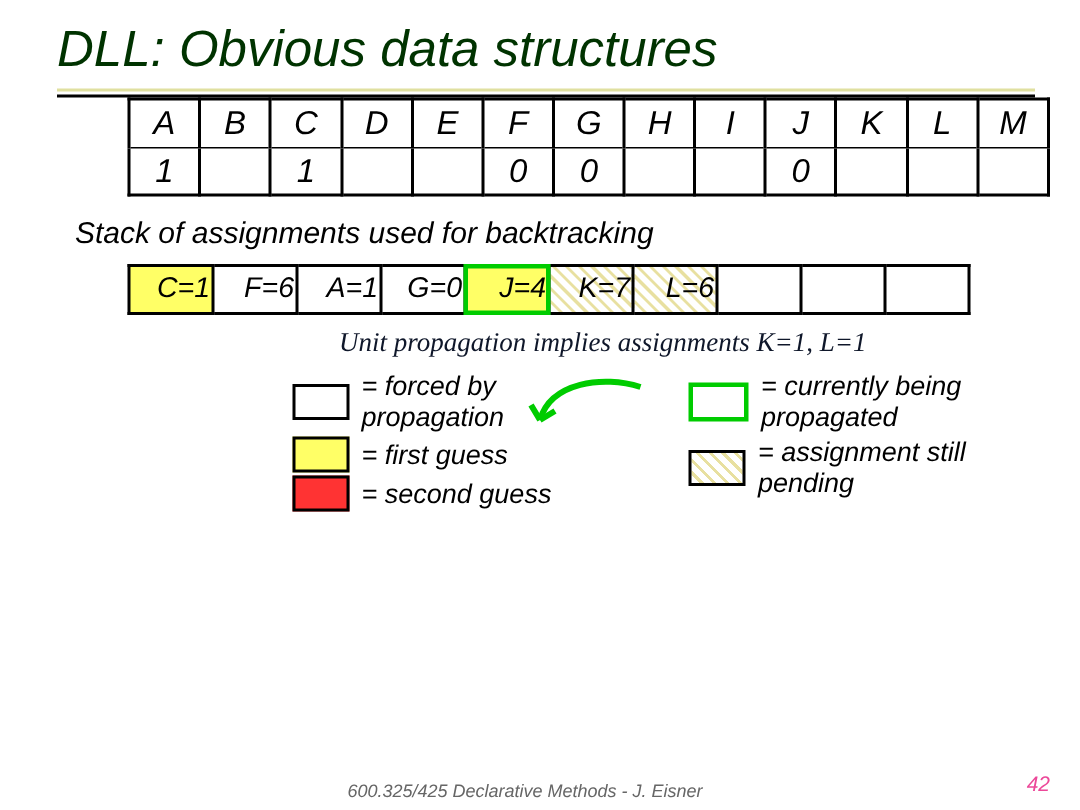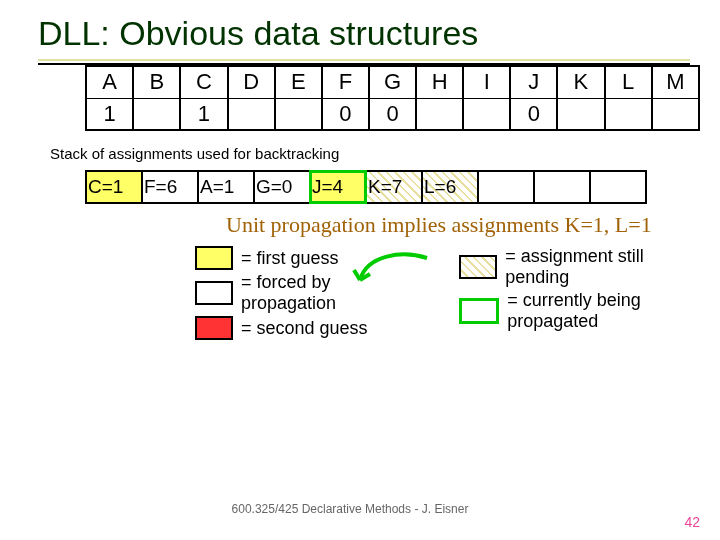--- a/index.html
+++ b/index.html
@@ -11,20 +11,21 @@
     font-family: Arial, Helvetica, sans-serif;
     color: #000;
     position: relative;
   }
   .slide {
     position: relative;
     width: 720px;
     height: 540px;
     padding: 10px 20px 0 20px;
     box-sizing: border-box;
+    font-style: italic;
   }
   .title-wrap {
     border-bottom: 2px solid #000;
     padding-bottom: 2px;
     margin: 0 10px 0 18px;
   }
   .title {
     font-size: 34px;
     color: #003300;
     border-bottom: 2px solid #e0e0a0;
@@ -44,55 +45,55 @@
     width: 48px;
     height: 32px;
     text-align: center;
     font-size: 22px;
     box-sizing: border-box;
   }
   .vars-table tr:first-child td { border-bottom: 1px solid #000; }
   .vars-table tr:last-child td { border-top: 1px solid #000; }
 
   .stack-label {
-    font-size: 15px;
+    font-size: 20px;
     margin: 14px 0 8px 30px;
   }
   .stack-table {
     margin-left: 65px;
     border-collapse: collapse;
     position: relative;
     z-index: 2;
   }
   .stack-table td {
     border: 2px solid #000;
     width: 56px;
     height: 32px;
-    text-align: left;
+    text-align: right;
     font-size: 19px;
     box-sizing: border-box;
     white-space: nowrap;
   }
   .bg-yellow { background: #ffff66; }
   .bg-white  { background: #ffffff; }
   .bg-outline-green { outline: 3px solid #00cc00; outline-offset: -2px; }
   .bg-hatch {
     background: repeating-linear-gradient(45deg, #fff 0 4px, #e8e0a0 4px 6px);
   }
   .arrow-svg {
     position: absolute;
     left: 352px;
     top: 250px;
     z-index: 1;
     pointer-events: none;
   }
   .annot {
     font-family: "Comic Sans MS", "Comic Sans", cursive;
-    color: #a16207;
-    font-size: 22px;
+    color: #0f172a;
+    font-size: 18px;
     margin: 8px 0 6px 206px;
   }
   .legend {
     display: flex;
     gap: 60px;
     margin-left: 175px;
     font-size: 18px;
   }
   .legend-col div {
     display: flex;
@@ -103,21 +104,21 @@
     display: inline-block;
     width: 34px;
     height: 20px;
     border: 2px solid #000;
     margin-right: 8px;
     flex: 0 0 34px;
   }
   .sw-green-outline { border: 3px solid #00cc00; background: #fff; }
   .footer {
     position: absolute;
-    bottom: 24px;
+    bottom: 6px;
     left: 0;
     width: 700px;
     text-align: center;
     font-size: 12px;
     color: #666;
   }
   .pagenum {
     position: absolute;
     right: 20px;
     bottom: 10px;
@@ -192,39 +193,39 @@
           <td class=""></td>
         </tr>
   </tbody>
     </table>
 
   <div class="annot">Unit propagation implies assignments K=1, L=1</div>
 
   <div class="legend">
     <div class="legend-col">
       <div>
+          <span class="swatch bg-white"></span>
+          <span>= forced by propagation</span>
+        </div>
+      <div>
           <span class="swatch bg-yellow"></span>
           <span>= first guess</span>
         </div>
       <div>
-          <span class="swatch bg-white"></span>
-          <span>= forced by propagation</span>
-        </div>
-      <div>
           <span class="swatch" style="background:#ff3333"></span>
           <span>= second guess</span>
         </div>
     </div>
     <div class="legend-col">
       <div>
+          <span class="swatch sw-green-outline"></span>
+          <span>= currently being propagated</span>
+        </div>
+      <div>
           <span class="swatch bg-hatch"></span>
           <span>= assignment still pending</span>
-        </div>
-      <div>
-          <span class="swatch sw-green-outline"></span>
-          <span>= currently being propagated</span>
         </div>
     </div>
   </div>
 
   <div class="footer">600.325/425 Declarative Methods - J. Eisner</div>
   <div class="pagenum">42</div>
 </div>
 
 </body></html>

